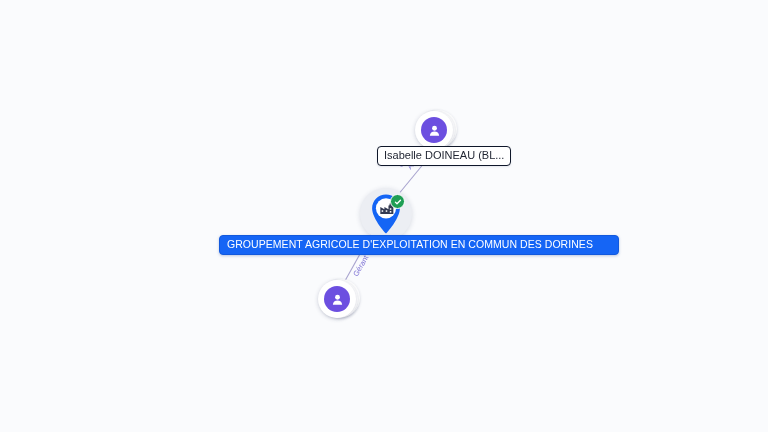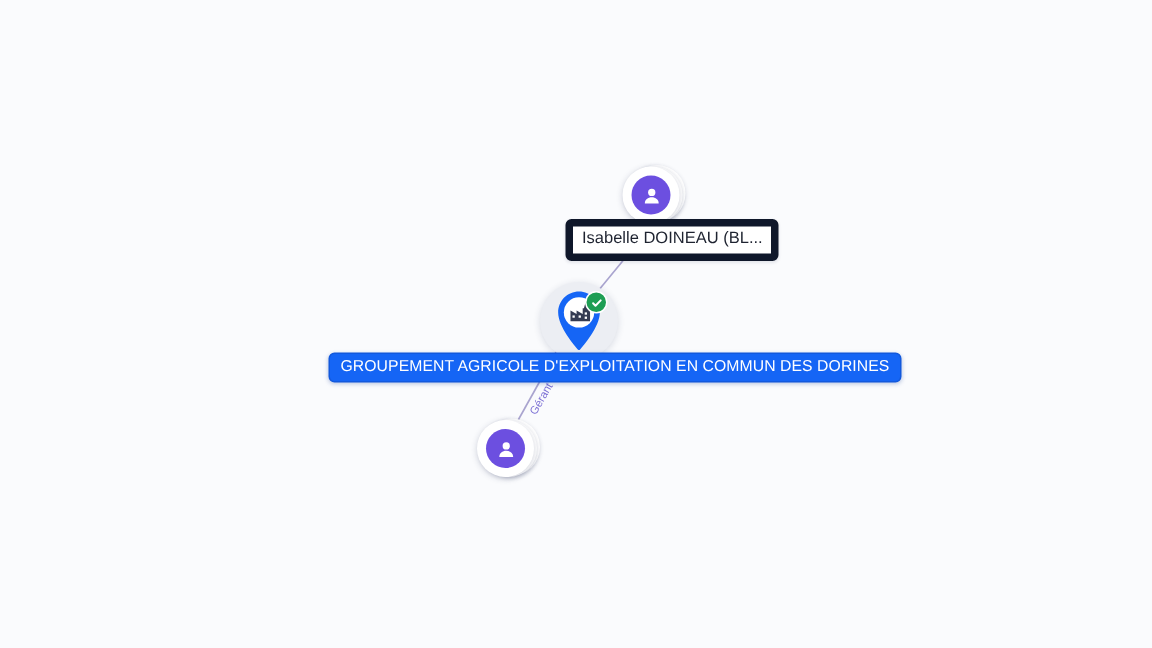--- a/index.html
+++ b/index.html
@@ -112,35 +112,35 @@
     border: 1.5px solid #ffffff;
     display: flex;
     align-items: center;
     justify-content: center;
   }
 
   
   .node-label {
     position: absolute;
     background: #ffffff;
-    border: 5px solid #0f172a;
+    border: 1px solid #0f172a;
     border-radius: 4px;
     padding: 2px 6px 3px 6px;
     font-size: 11px;
     line-height: 13px;
     color: #1e2330;
     white-space: nowrap;
     box-shadow: 0 1px 2px rgba(40,50,90,0.10);
   }
   #company-label {
     position: absolute;
     background: #1565f5;
     border: 1px solid #1259dd;
     border-radius: 4px;
-    padding: 2px 7px 3px 7px;
+    padding: 2px 25px 3px 7px;
     font-size: 10.5px;
     line-height: 13px;
     letter-spacing: 0.05px;
     color: #ffffff;
     white-space: nowrap;
     box-shadow: 0 1px 3px rgba(20,60,150,0.28);
   }
 
   
   .edge-label {

